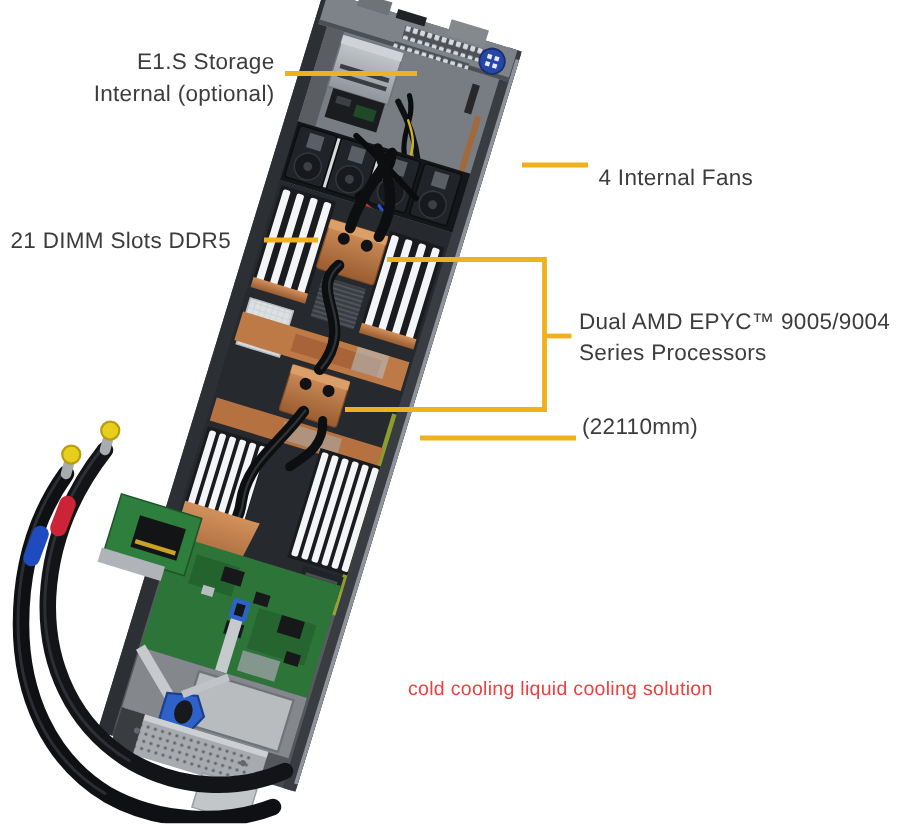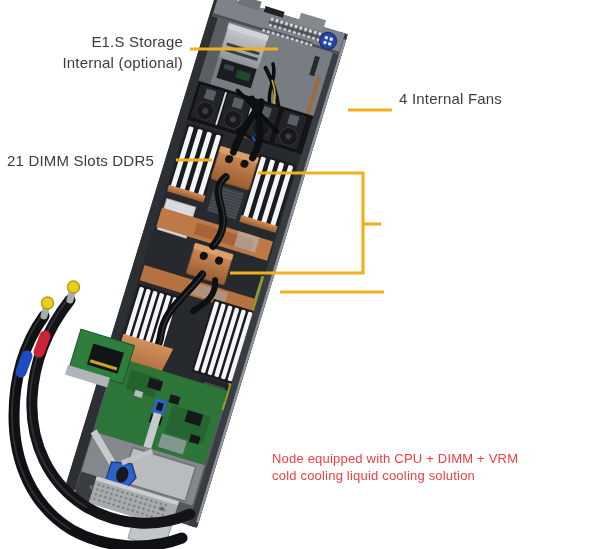--- a/index.html
+++ b/index.html
@@ -314,30 +314,34 @@
       <path d="M363 224 L381 224"></path>
       <path d="M280 292 L384 292"></path>
     </g>
   </svg>
 
   <div class="callout-label right-align" style="left:18px;top:31px;width:165px;">
     <span>E1.S Storage</span>
     <span>Internal (optional)</span>
   </div>
 
-  <div class="callout-label" style="left:399px;top:88px;">
+  <div class="callout-label" style="left:399px;top:108px;">
     <span>4 Internal Fans</span>
   </div>
 
   <div class="callout-label" style="left:7px;top:150px;">
     <span>21 DIMM Slots DDR5</span>
   </div>
 
+  <div class="callout-label" style="left:386px;top:204px;">
+    <span>Dual AMD EPYC™ 9005/9004</span>
+    <span>Series Processors</span>
+  </div>
 
   <div class="callout-label" style="left:388px;top:274px;">
+    <span>(22110mm)</span>
   </div>
 
   <div class="note-label" style="left: 272px; top: 450px; color: rgb(239, 62, 62);">
-    <span>Node equipped with CPU + DIMM + VRM</span>
     <span>cold cooling liquid cooling solution</span>
   </div>
 
 </div>
 
 </body></html>

